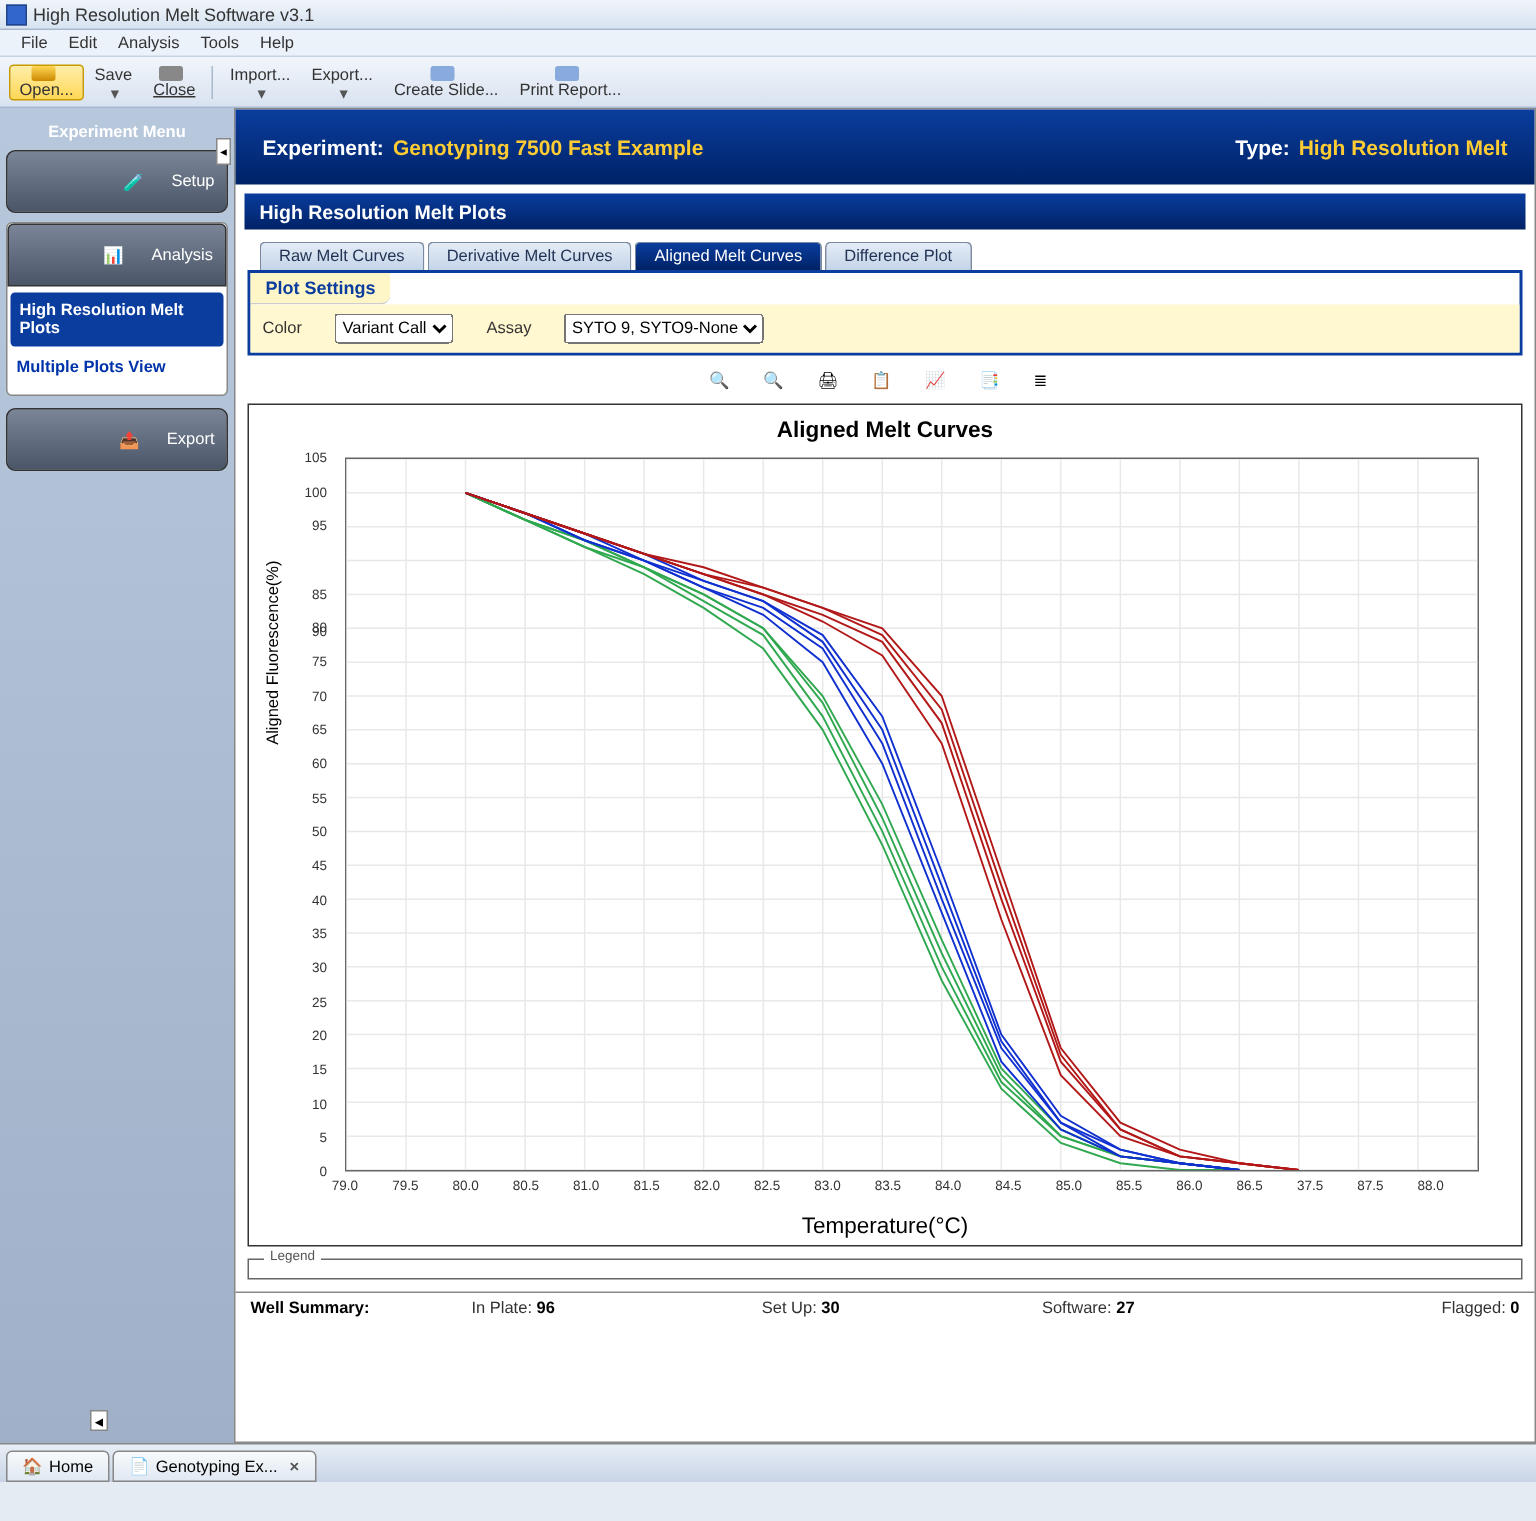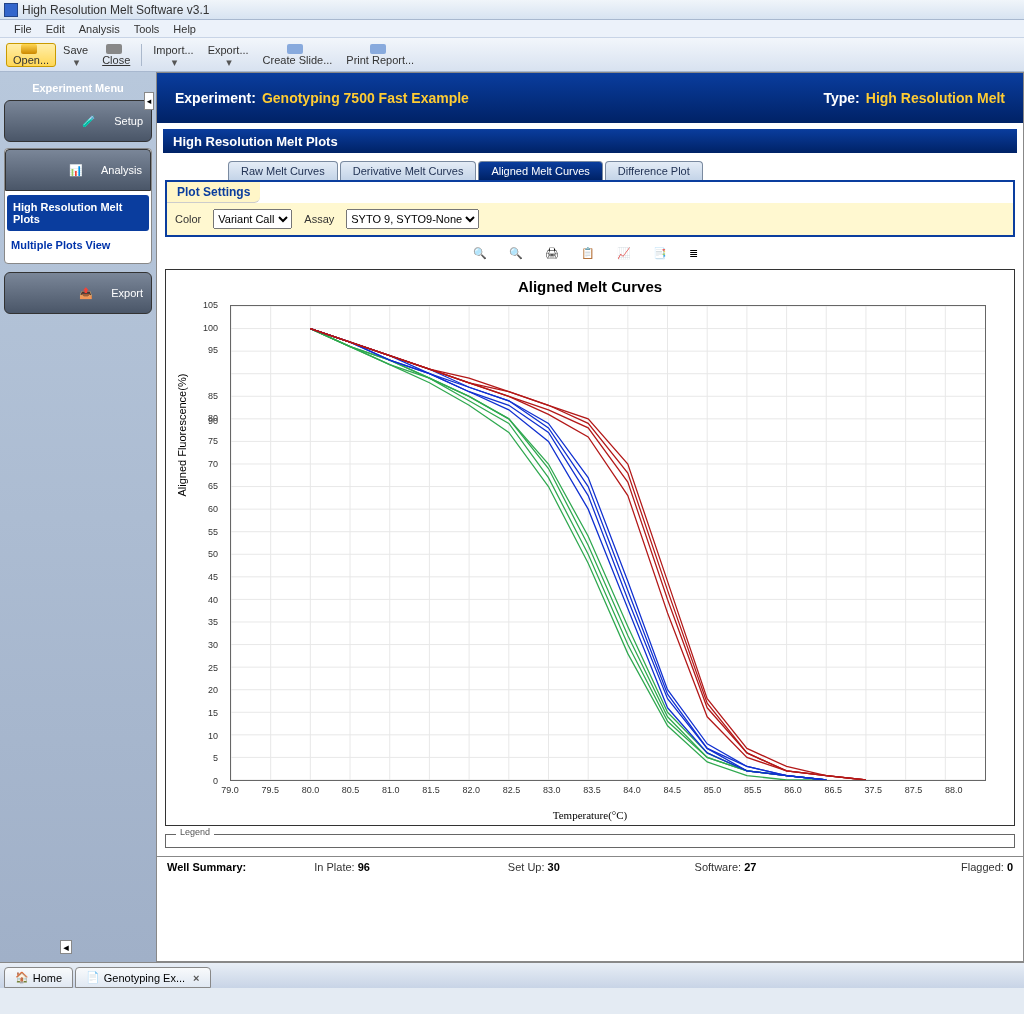--- a/index.html
+++ b/index.html
@@ -35,38 +35,38 @@
 .sb-sub.active { background:#0a3d9e; color:#fff; border-radius:3px; margin:2px;}
 .sb-sub.link { color:#0033aa;}
 .sb-expand-bottom { position:absolute; bottom:8px; left:60px; width:12px; height:14px; background:#fff; border:1px solid #888; display:flex; align-items:center; justify-content:center;}
 
 .content { flex:1; display:flex; flex-direction:column; background:#fff; border:1px solid #888;}
 .exp-header { height:50px; background:linear-gradient(#0a3d9e,#002266); display:flex; align-items:center; padding:0 18px; color:#fff; font-size:14px;}
 .exp-header .lbl { font-weight:bold; margin-right:6px;}
 .exp-header .val { color:#ffcc33; font-weight:bold;}
 .exp-header .spacer { flex:1;}
 .section-title { height:24px; background:linear-gradient(#0a3d9e,#002266); color:#fff; font-weight:bold; font-size:13px; display:flex; align-items:center; padding:0 10px; margin:6px;}
-.tabs-row { display:flex; padding-left:30px; margin-top:2px;margin-left:41px;}
+.tabs-row { display:flex; padding-left:16px; margin-top:2px;}
 .tab { padding:3px 12px; background:linear-gradient(#e4ecf6,#c4d4e8); border:1px solid #7a8aa0; border-bottom:none; border-radius:4px 4px 0 0; margin-right:2px; font-size:11px; color:#223355; cursor:default;}
 .tab.active { background:linear-gradient(#0a3d9e,#002266); color:#fff;}
 .settings-panel { margin:0 8px; border:2px solid #0a3d9e; background:#fff;}
 .settings-tab { display:inline-block; background:#fff6c8; border-bottom:1px solid #ccc; padding:3px 10px; font-weight:bold; color:#0a3d9e; font-size:12px; border-radius:0 0 6px 0;}
-.settings-inner { background:#fff8d0; padding:6px 8px; display:flex; align-items:center; gap:12px;}
+.settings-inner { background:#fff8d0; padding:6px 8px; display:flex; align-items:center; gap:22px;}
 .settings-inner label { font-size:11px; color:#333;}
 .settings-inner select { font-size:11px; height:20px;}
 
 .chart-toolbar { display:flex; justify-content:center; gap:18px; padding:10px 0 4px 0;}
 .chart-toolbar .cico { width:18px; height:18px; display:inline-block; cursor:default;}
 .cico.zoomin::before{content:"🔍";} .cico.zoomout::before{content:"🔍";} .cico.print::before{content:"🖨";} .cico.copy::before{content:"📋";} .cico.edit::before{content:"📈";} .cico.opts::before{content:"📑";} .cico.legend::before{content:"≣";}
 
 .chart-wrap { margin:0 8px; border:1px solid #333; background:#fff; padding:4px;}
 .chart-title { text-align:center; font-weight:bold; font-size:15px; padding:4px 0 2px 0;}
 .axes { position:relative; margin:0 20px 0 18px; height:510px;}
 .ylabel { position:absolute; left:-6px; top:50%; transform:rotate(-90deg) translateX(50%); transform-origin:left; font-size:11px;}
-.xlabel { text-align:center; font-size:11px; padding-top:2px;font-family:Liberation Serif, serif;}
+.xlabel { text-align:center; font-size:15px; padding-top:2px;}
 .plotbox { position:absolute; left:42px; top:8px; right:4px; bottom:26px; border:1px solid #666; background:#fff;}
 .grid line { stroke:#e8e8e8; stroke-width:1;}
 .axis-tick { position:absolute; font-size:9px; color:#333;}
 
 .legend-box { margin:8px; border:1px solid #666; padding:6px 10px; position:relative;}
 .legend-box .ltitle { position:absolute; top:-8px; left:10px; background:#fff; padding:0 4px; font-size:9px; color:#555;}
 .legend-items { display:flex; gap:18px; align-items:center;}
 .legend-items .sw { width:14px; height:14px; display:inline-block; margin-right:4px; vertical-align:middle;}
 
 .summary-row { height:20px; border-top:1px solid #888; display:flex; align-items:center; font-size:11px; padding:0 10px;}

